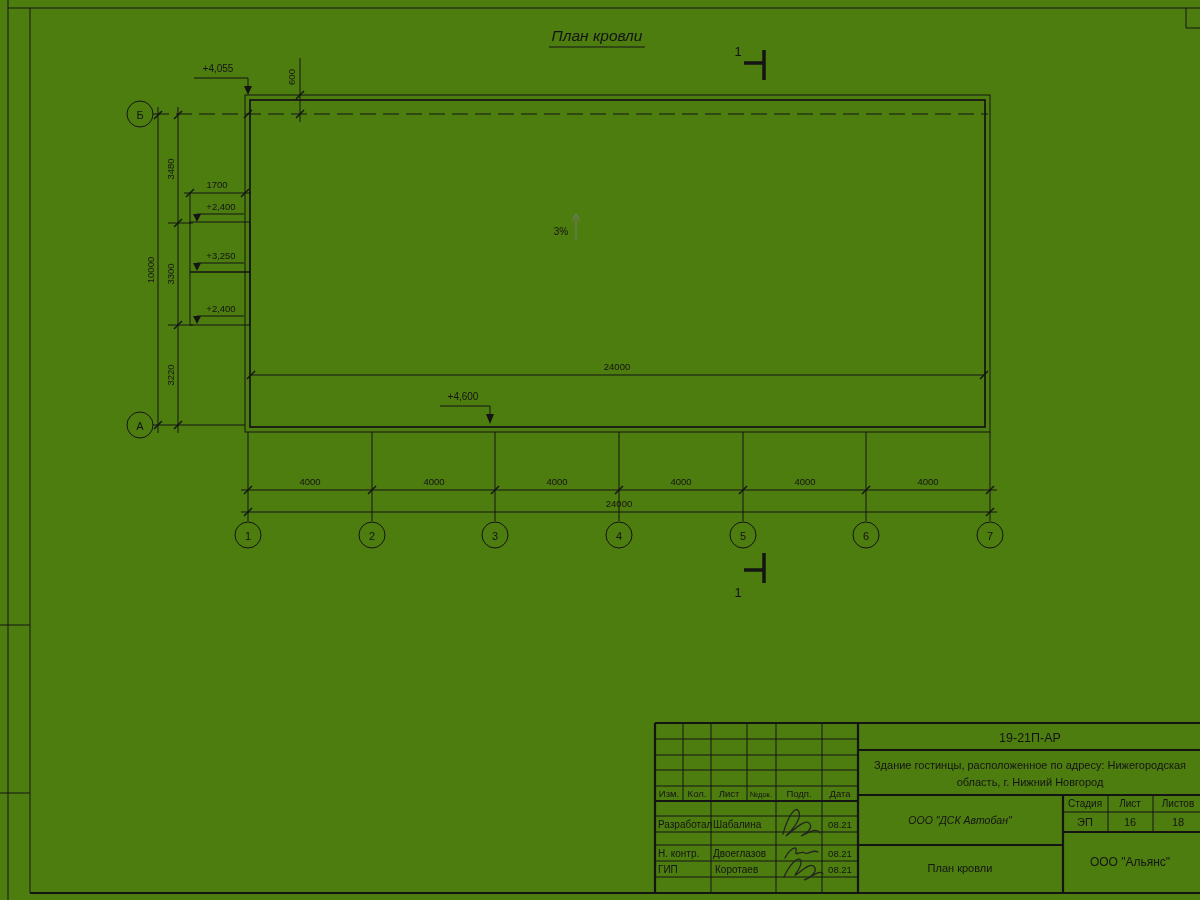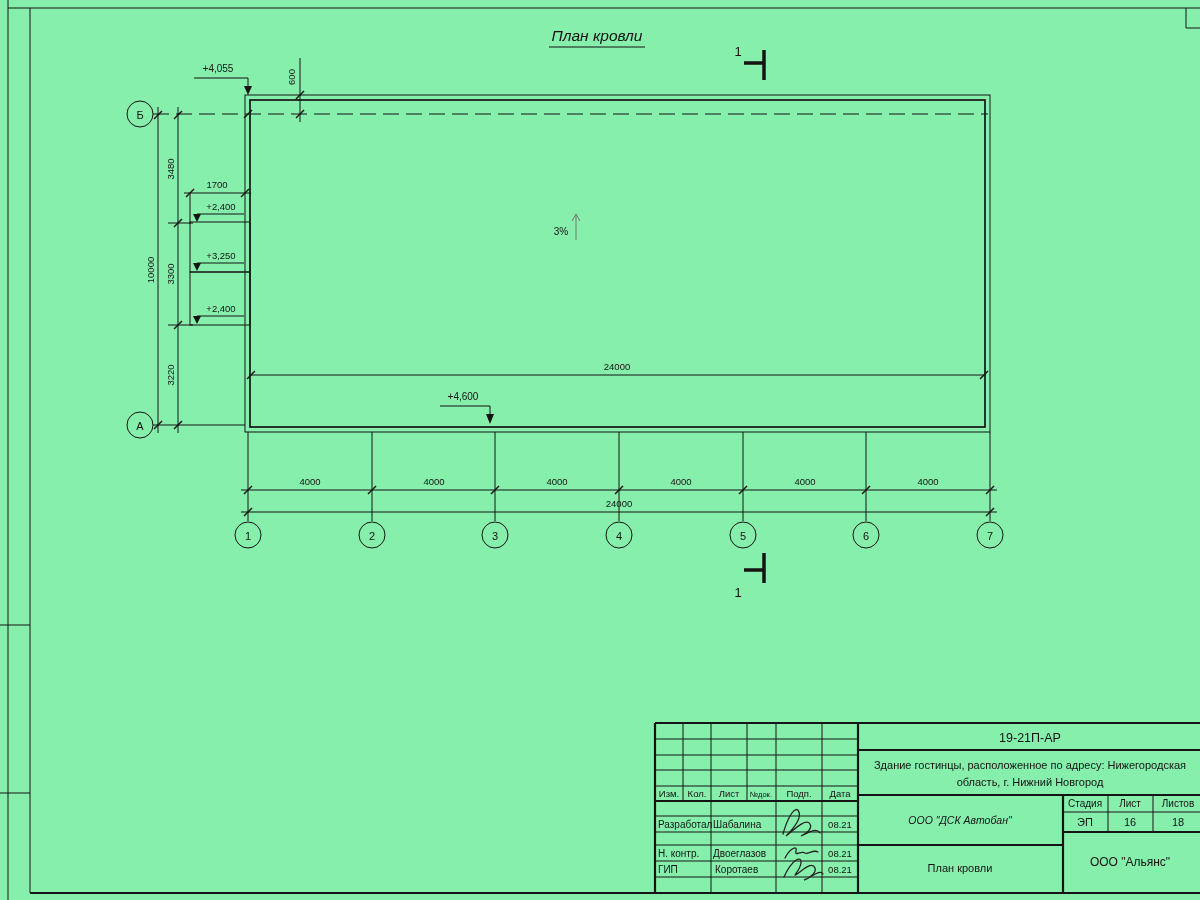--- a/index.html
+++ b/index.html
@@ -1,16 +1,16 @@
 <!DOCTYPE html>
 <html><head>
 <meta charset="utf-8">
 <style>
   html,body{margin:0;padding:0;background:#e8e8e8;}
-  .sheet{position:relative;width:1200px;height:900px;background:#86efac;overflow:hidden;text-decoration:underline;}
+  .sheet{position:relative;width:1200px;height:900px;background:#4d7c0f;overflow:hidden;text-decoration:underline;}
   svg{position:absolute;left:0;top:0;}
   svg line,svg rect,svg circle,svg path,svg polyline{stroke:#141414;fill:none;stroke-width:1;}
   svg .med{stroke-width:1.7;}
   svg .thick{stroke-width:2.2;}
   svg .cut{stroke-width:3.5;}
   svg .tick{stroke-width:1.4;}
   svg .dash{stroke-dasharray:16 7;}
   svg .grey{stroke:#777;}
   svg .fillb{fill:#141414;stroke:none;}
   svg .sig{stroke:#222;stroke-width:1.3;stroke-linecap:round;}

